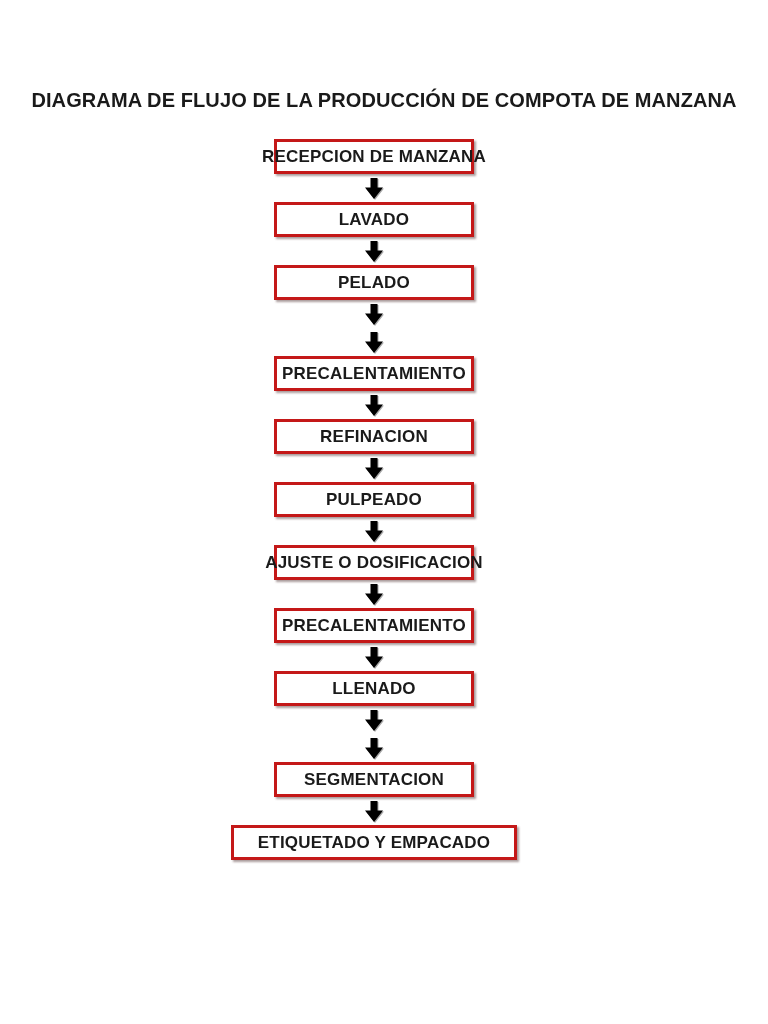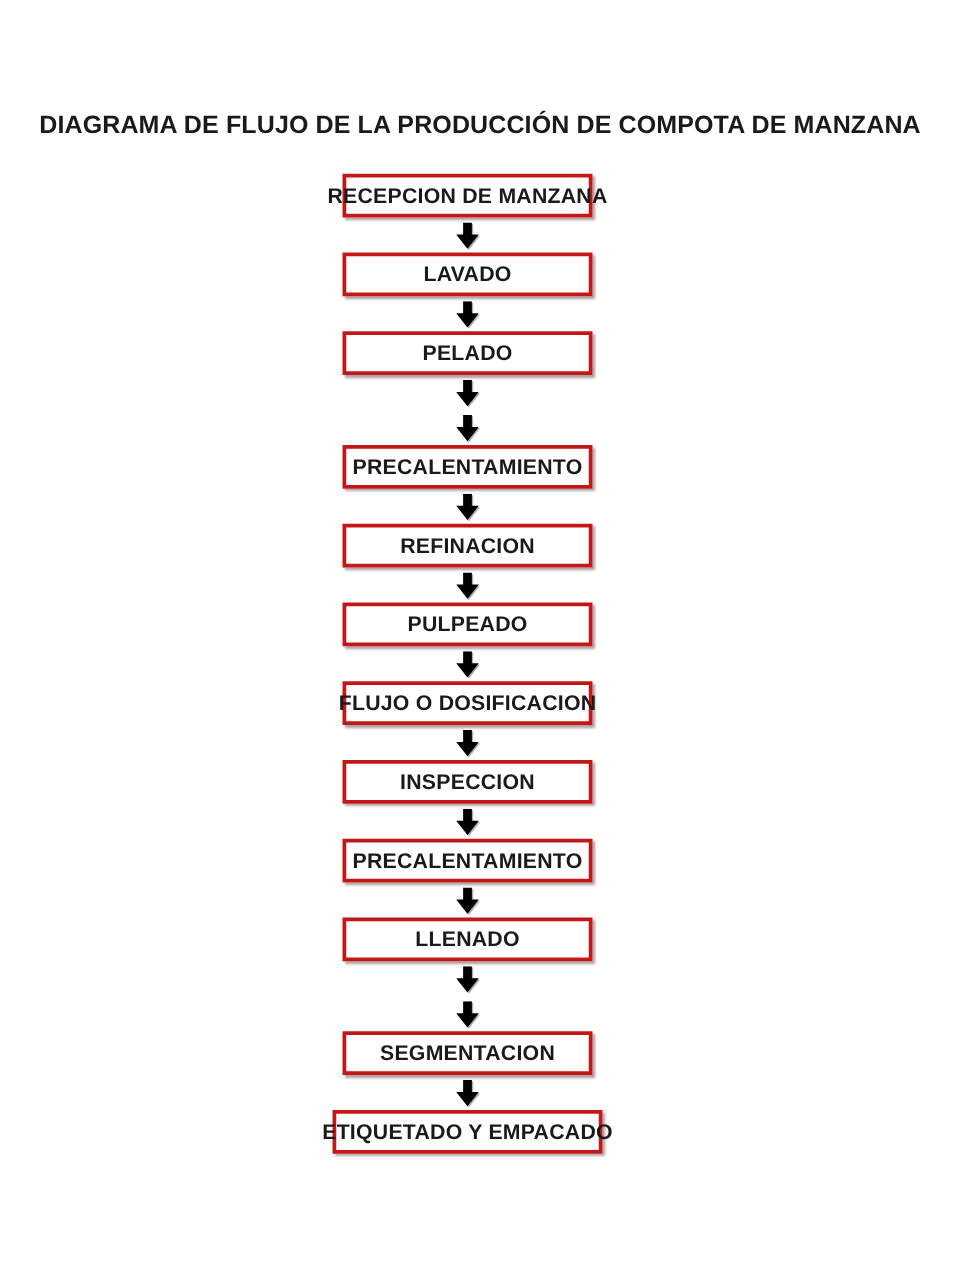--- a/index.html
+++ b/index.html
@@ -46,21 +46,21 @@
   .box {
     width: 200px;
     height: 35px;
     background: #FFFFFF;
     border: 3px solid var(--border-color);
     box-shadow: 2px 2px 2px rgba(70, 40, 40, 0.45);
     display: flex;
     align-items: center;
     justify-content: center;
   }
-  .step:last-child .box { width: 216px; }
+  .step:last-child .box { width: 286px; }
   .box-label {
     font-size: 17px;
     font-weight: bold;
     color: var(--text-color);
     white-space: nowrap;
     letter-spacing: 0.2px;
   }
   .arrow-wrap {
     height: 28px;
     display: flex;
@@ -148,39 +148,29 @@
     </div>
     <div class="arrow-wrap">
       <svg width="20" height="21" viewBox="0 0 20 21" aria-hidden="true">
         <path d="M6.5 0 H13.5 V9.5 H19 L10 21 L1 9.5 H6.5 Z" fill="currentColor"></path>
       </svg>
     </div>
   </div>
 
   <div class="step">
     <div class="box">
-      <span class="box-label">FLUJO O DOSIFICACION</span>
-    </div>
-    <div class="arrow-wrap">
-      <svg width="20" height="21" viewBox="0 0 20 21" aria-hidden="true">
-        <path d="M6.5 0 H13.5 V9.5 H19 L10 21 L1 9.5 H6.5 Z" fill="currentColor"></path>
-      </svg>
-    </div>
-  </div>
-
-  <div class="step">
-    <div class="box">
-      <span class="box-label">INSPECCION</span>
-    </div>
-    <div class="arrow-wrap">
-      <svg width="20" height="21" viewBox="0 0 20 21" aria-hidden="true">
-        <path d="M6.5 0 H13.5 V9.5 H19 L10 21 L1 9.5 H6.5 Z" fill="currentColor"></path>
-      </svg>
-    </div>
-  </div>
+      <span class="box-label">AJUSTE O DOSIFICACION</span>
+    </div>
+    <div class="arrow-wrap">
+      <svg width="20" height="21" viewBox="0 0 20 21" aria-hidden="true">
+        <path d="M6.5 0 H13.5 V9.5 H19 L10 21 L1 9.5 H6.5 Z" fill="currentColor"></path>
+      </svg>
+    </div>
+  </div>
+
 
   <div class="step">
     <div class="box">
       <span class="box-label">PRECALENTAMIENTO</span>
     </div>
     <div class="arrow-wrap">
       <svg width="20" height="21" viewBox="0 0 20 21" aria-hidden="true">
         <path d="M6.5 0 H13.5 V9.5 H19 L10 21 L1 9.5 H6.5 Z" fill="currentColor"></path>
       </svg>
     </div>

